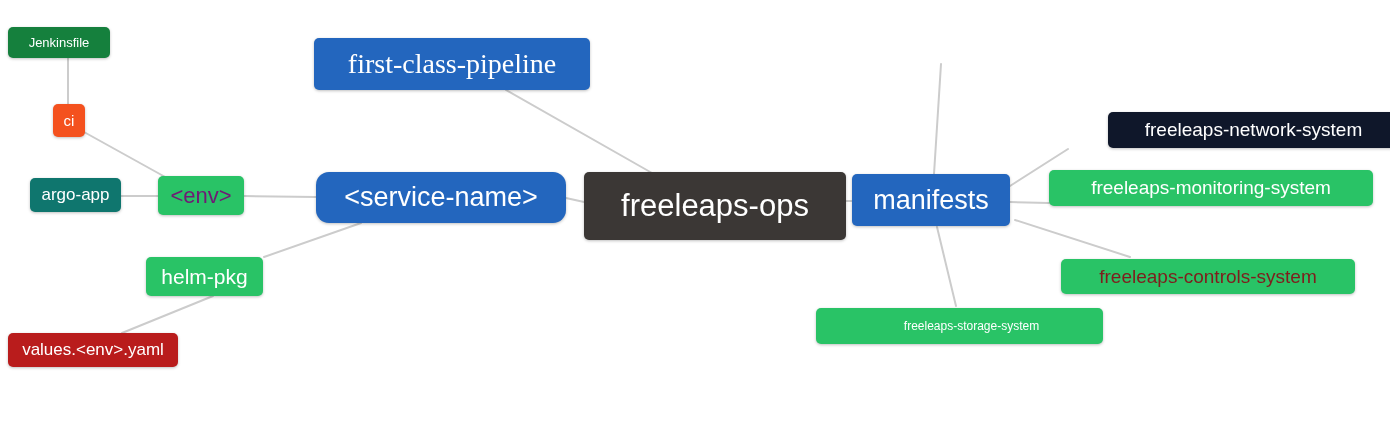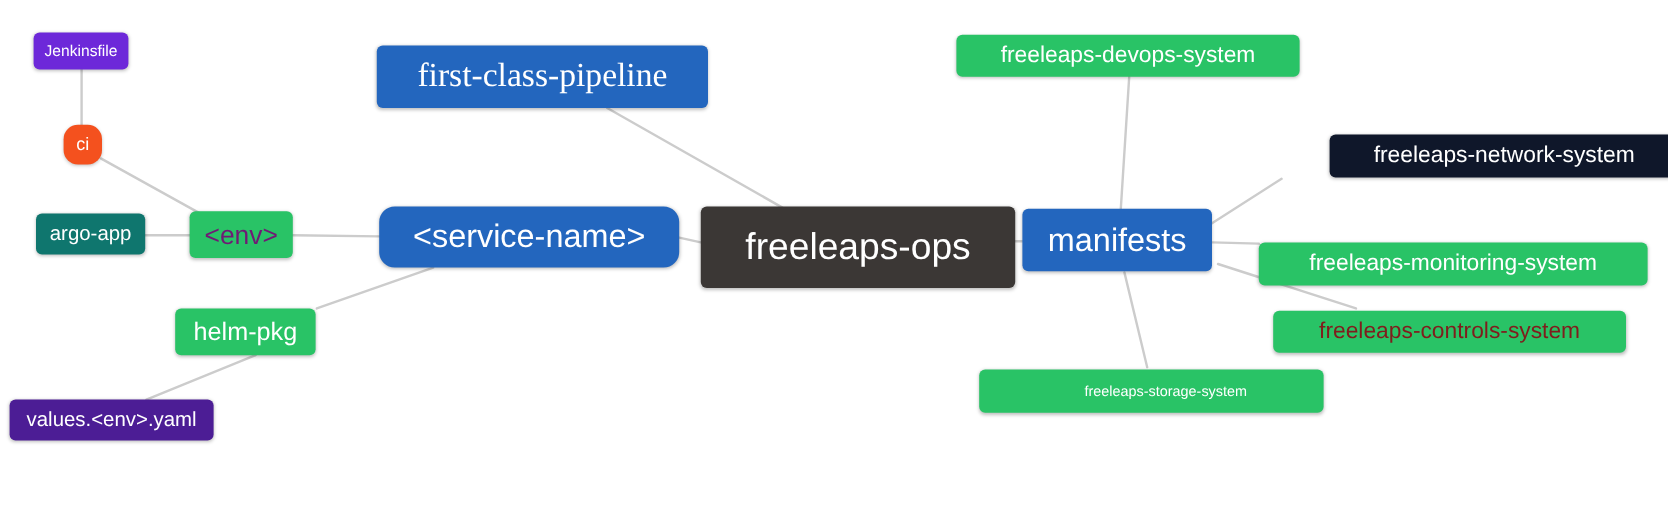--- a/index.html
+++ b/index.html
@@ -51,28 +51,27 @@
       <line x1="122" y1="333" x2="213" y2="296" stroke="#cccccc" stroke-width="2" stroke-linecap="round"></line>
       <line x1="506" y1="90" x2="652" y2="173" stroke="#cccccc" stroke-width="2" stroke-linecap="round"></line>
       <line x1="566" y1="198" x2="584" y2="202" stroke="#cccccc" stroke-width="2" stroke-linecap="round"></line>
       <line x1="846" y1="201" x2="852" y2="201" stroke="#cccccc" stroke-width="2" stroke-linecap="round"></line>
       <line x1="934" y1="174" x2="941" y2="64" stroke="#cccccc" stroke-width="2" stroke-linecap="round"></line>
       <line x1="1010" y1="186" x2="1068" y2="149" stroke="#cccccc" stroke-width="2" stroke-linecap="round"></line>
       <line x1="1010" y1="202" x2="1049" y2="203" stroke="#cccccc" stroke-width="2" stroke-linecap="round"></line>
       <line x1="1015" y1="220" x2="1130" y2="257" stroke="#cccccc" stroke-width="2" stroke-linecap="round"></line>
       <line x1="937" y1="227" x2="956" y2="306" stroke="#cccccc" stroke-width="2" stroke-linecap="round"></line>
     </svg>
-<div class="node" style="left: 28px; top: 27px; width: 79px; height: 31px; font-size: 13px; background: #6d28d9; color: rgb(255, 255, 255);">Jenkinsfile</div>
-    <div class="node" style="left: 53px; top: 104px; width: 32px; height: 33px; font-size: 15px; background: rgb(244, 81, 30); color: rgb(255, 255, 255); border-radius: 12px;">ci</div>
+<div class="node" style="left: 8px; top: 27px; width: 102px; height: 31px; font-size: 13px; background: #15803d; color: rgb(255, 255, 255);">Jenkinsfile</div>
+    <div class="node" style="left: 53px; top: 104px; width: 32px; height: 33px; font-size: 15px; background: rgb(244, 81, 30); color: rgb(255, 255, 255);">ci</div>
     <div class="node" style="left: 30px; top: 178px; width: 91px; height: 34px; font-size: 17px; background: #0f766e; color: rgb(255, 255, 255);">argo-app</div>
     <div class="node" style="left: 158px; top: 176px; width: 86px; height: 39px; font-size: 22px; background: rgb(41, 195, 102); color: #701a75;">&lt;env&gt;</div>
     <div class="node" style="left: 146px; top: 257px; width: 117px; height: 39px; font-size: 21px; background: rgb(41, 195, 102); color: rgb(255, 255, 255);">helm-pkg</div>
-    <div class="node" style="left: 8px; top: 333px; width: 170px; height: 34px; font-size: 17px; background: #4c1d95; color: rgb(255, 255, 255);">values.&lt;env&gt;.yaml</div>
+    <div class="node" style="left: 8px; top: 333px; width: 170px; height: 34px; font-size: 17px; background: #b91c1c; color: rgb(255, 255, 255);">values.&lt;env&gt;.yaml</div>
     <div class="node" style="left: 314px; top: 38px; width: 276px; height: 52px; font-size: 28px; background: rgb(35, 102, 190); color: rgb(255, 255, 255); font-family: Liberation Serif, serif;">first-class-pipeline</div>
     <div class="node" style="left: 316px; top: 172px; width: 250px; height: 51px; font-size: 27px; background: rgb(35, 102, 190); color: rgb(255, 255, 255); border-radius: 13px;">&lt;service-name&gt;</div>
     <div class="node" style="left: 584px; top: 172px; width: 262px; height: 68px; font-size: 31px; background: rgb(59, 55, 53); color: rgb(255, 255, 255);">freeleaps-ops</div>
     <div class="node" style="left: 852px; top: 174px; width: 158px; height: 52px; font-size: 27px; background: rgb(35, 102, 190); color: rgb(255, 255, 255);">manifests</div>
-    <div class="node" style="left: 797px; top: 29px; width: 286px; height: 35px; font-size: 19px; background: rgb(41, 195, 102); color: rgb(255, 255, 255);">freeleaps-devops-system</div>
     <div class="node" style="left: 1108px; top: 112px; width: 291px; height: 36px; font-size: 19px; background: #0f172a; color: rgb(255, 255, 255);">freeleaps-network-system</div>
-    <div class="node" style="left: 1049px; top: 202px; width: 324px; height: 36px; font-size: 19px; background: rgb(41, 195, 102); color: rgb(255, 255, 255);">freeleaps-monitoring-system</div>
+    <div class="node" style="left: 1049px; top: 170px; width: 324px; height: 36px; font-size: 19px; background: rgb(41, 195, 102); color: rgb(255, 255, 255);">freeleaps-monitoring-system</div>
     <div class="node" style="left: 1061px; top: 259px; width: 294px; height: 35px; font-size: 19px; background: rgb(41, 195, 102); color: #7f1d1d;">freeleaps-controls-system</div>
     <div class="node" style="left: 816px; top: 308px; width: 287px; height: 36px; font-size: 12px; background: rgb(41, 195, 102); color: rgb(255, 255, 255); padding-left: 30px;">freeleaps-storage-system</div>
   </div>
 
 </body></html>

